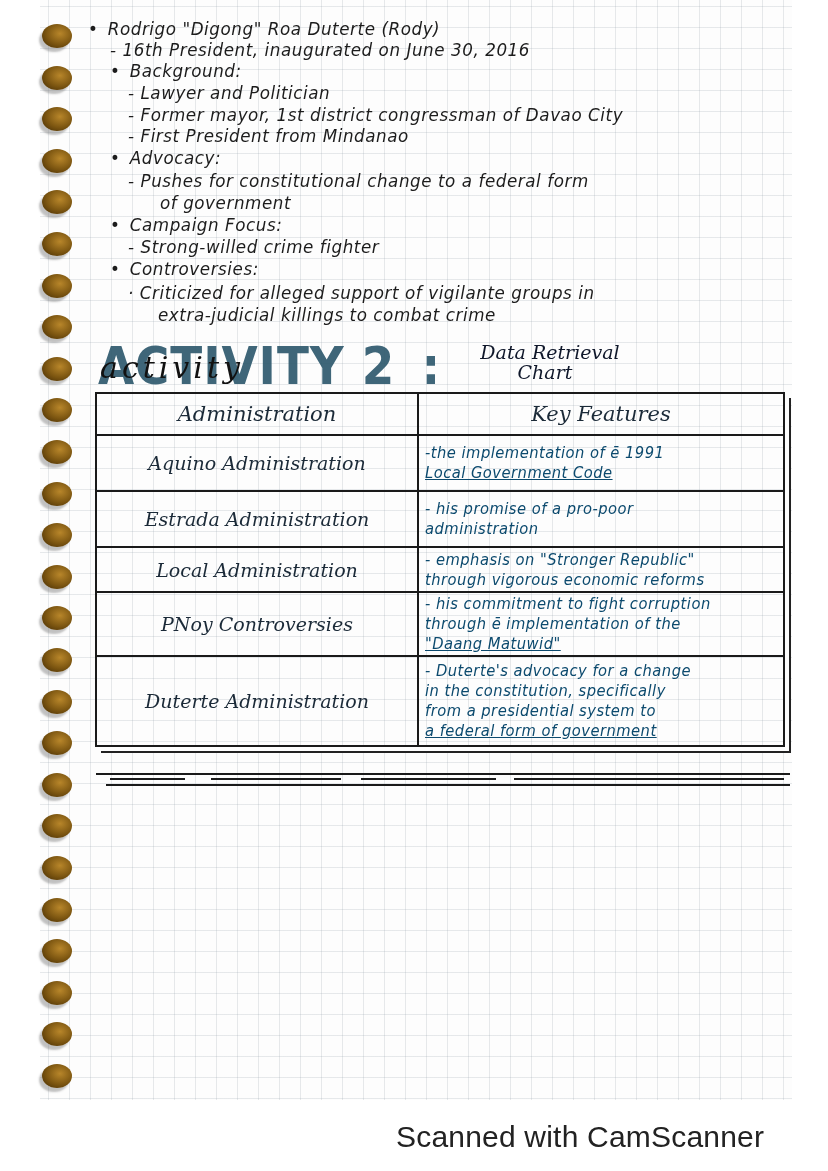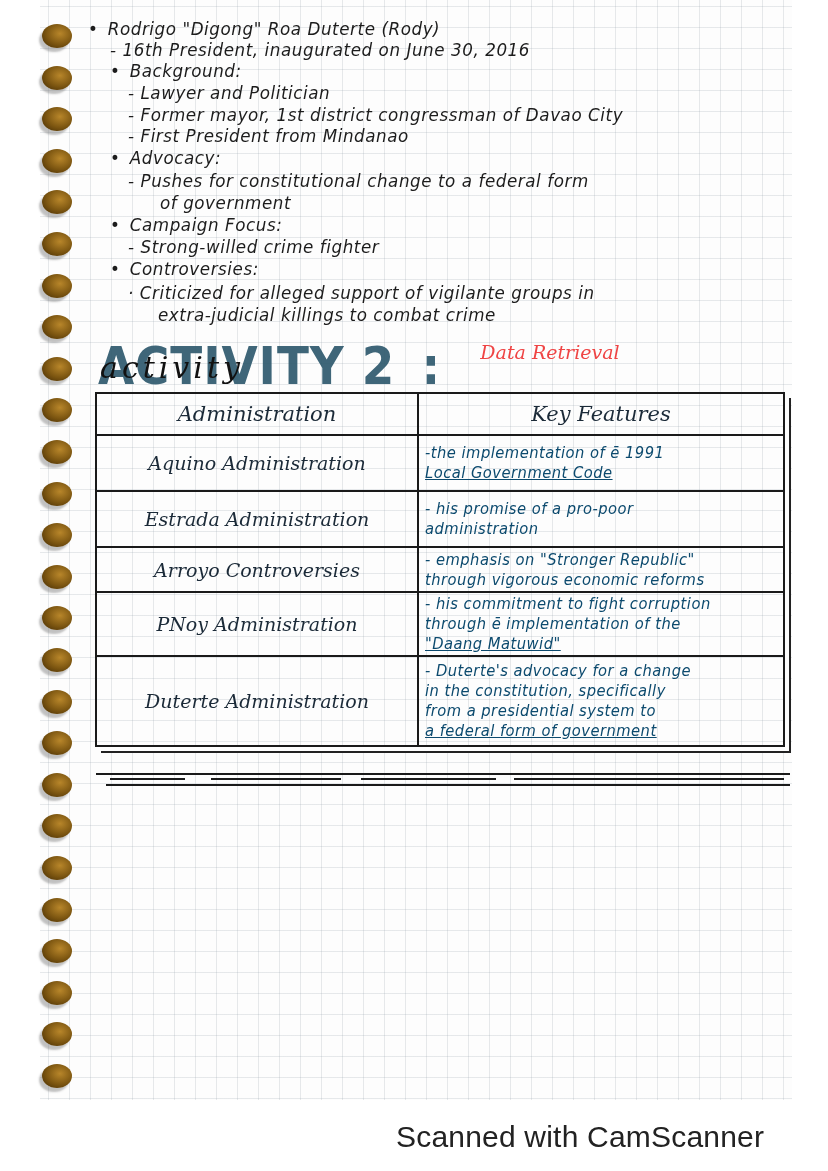--- a/index.html
+++ b/index.html
@@ -40,21 +40,21 @@
     letter-spacing: 1px; color: #2f5a6e; opacity: 0.92; line-height: 56px;
     transform: scaleX(0.9); transform-origin: left center; white-space: nowrap;
   }
   .heading-script {
     position: absolute; left: 2px; top: 12px;
     font-family: "DejaVu Serif", serif; font-style: italic; font-size: 30px;
     color: #111; letter-spacing: 4px; white-space: nowrap;
   }
   .heading-sub {
     position: absolute; left: 420px; top: 342px; width: 260px;
-    font-family: "DejaVu Serif", serif; font-style: italic; color: #ef4444;
+    font-family: "DejaVu Serif", serif; font-style: italic; color: #0f172a;
     font-size: 19px; line-height: 20px; text-align: center;
   }
   .heading-sub .l2 { display: block; margin-left: -10px; }
 
   table.chart {
     position: absolute; left: 95px; top: 392px; width: 690px;
     border-collapse: collapse; border: 2px solid #14532d;
     box-shadow: 5px 5px 0 -1px #fdfdfd, 6px 6px 0 0 #222;
   }
   table.chart td, table.chart th {
@@ -138,20 +138,21 @@
 
 <div class="heading">
   <span class="heading-big">
     <span>ACTIVITY 2</span>
     <span style="margin-left:10px;">:</span>
   </span>
   <span class="heading-script">activity</span>
 </div>
 <div class="heading-sub">
   <span>Data Retrieval</span>
+  <span class="l2">Chart</span>
 </div>
 
 <table class="chart">
   <thead>
     <tr>
       <th>Administration</th>
       <th>Key Features</th>
     </tr>
   </thead>
   <tbody>
@@ -163,28 +164,28 @@
       </td>
     </tr>
     <tr style="height:56px;">
       <td class="admin">Estrada Administration</td>
       <td class="feat">
         <span class="feat-line">- his promise of a pro-poor</span>
         <span class="feat-line">administration</span>
       </td>
     </tr>
     <tr style="height:45px;">
-      <td class="admin">Arroyo Controversies</td>
+      <td class="admin">Local Administration</td>
       <td class="feat">
         <span class="feat-line">- emphasis on "Stronger Republic"</span>
         <span class="feat-line">through vigorous economic reforms</span>
       </td>
     </tr>
     <tr style="height:64px;">
-      <td class="admin">PNoy Administration</td>
+      <td class="admin">PNoy Controversies</td>
       <td class="feat">
         <span class="feat-line">- his commitment to fight corruption</span>
         <span class="feat-line">through ē implementation of the</span>
         <span class="feat-line" style="text-decoration:underline;">"Daang Matuwid"</span>
       </td>
     </tr>
     <tr style="height:90px;">
       <td class="admin">Duterte Administration</td>
       <td class="feat">
         <span class="feat-line">- Duterte's advocacy for a change</span>

